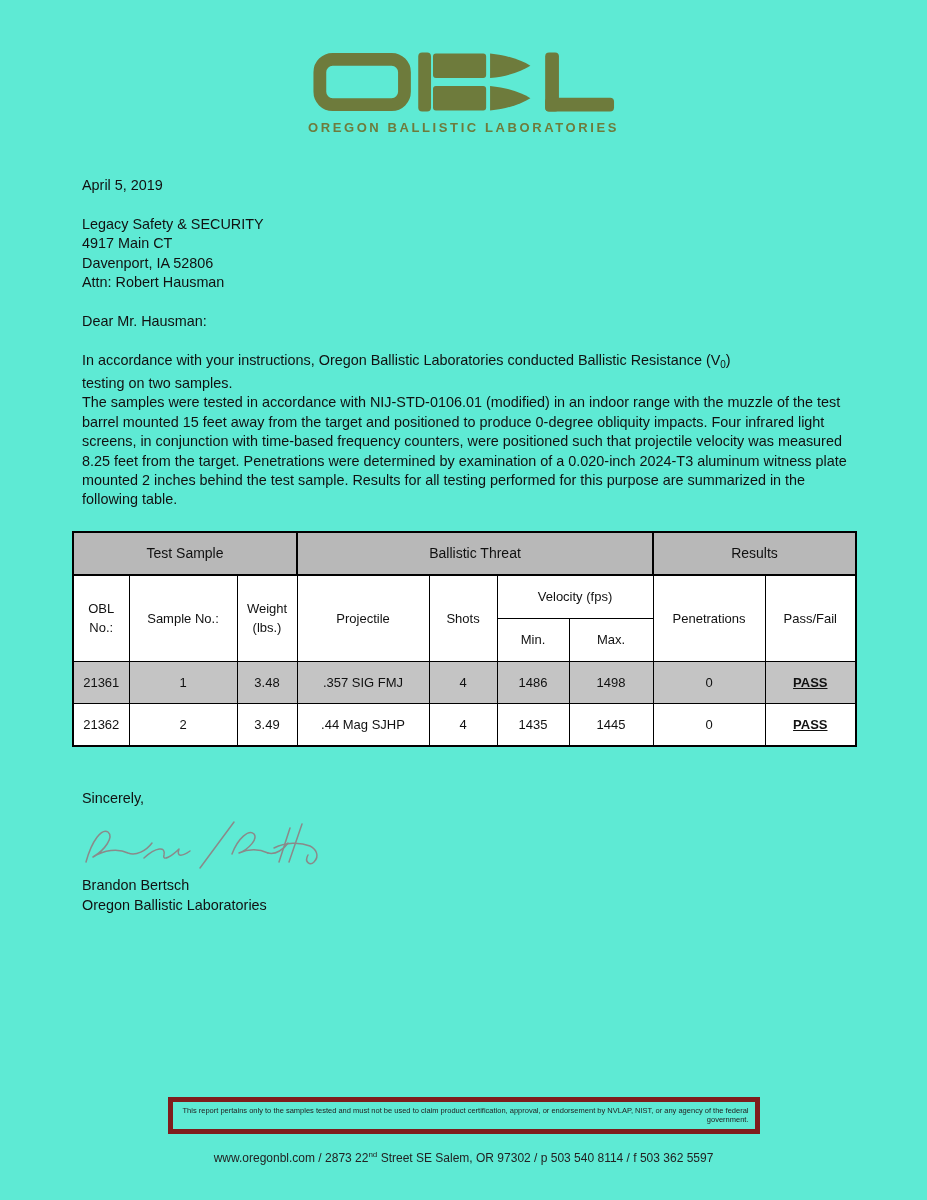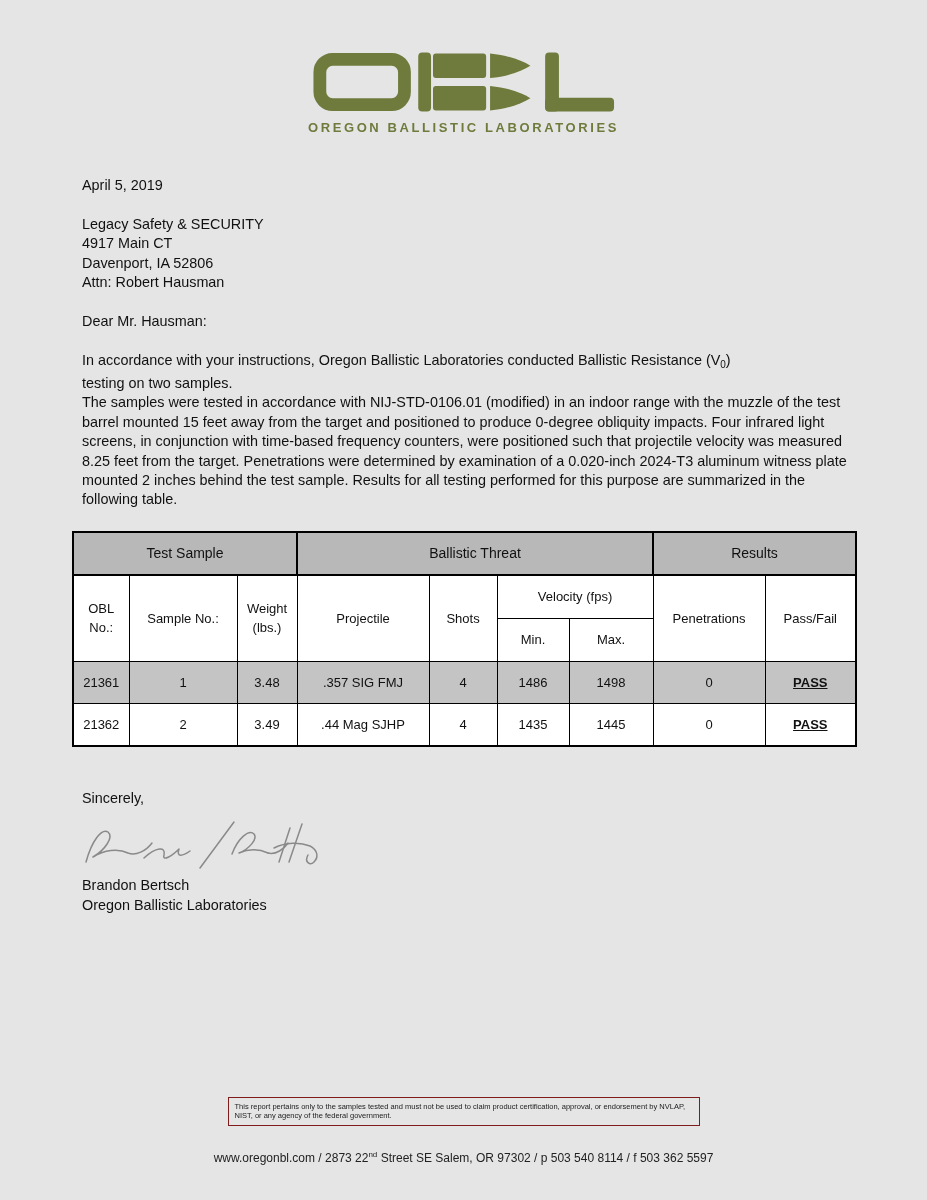--- a/index.html
+++ b/index.html
@@ -1,19 +1,19 @@
 <!DOCTYPE html>
 <html><head>
 <meta charset="utf-8">
 <style>
   * { margin:0; padding:0; box-sizing:border-box; }
   html,body { background:#ffffff; }
   body { font-family:"Liberation Sans","DejaVu Sans",sans-serif; color:#111; }
   .page {
-    position:relative; width:927px; height:1200px; background:#e5e5e5;
+    position:relative; width:927px; height:1200px; background:#5eead4;
     margin:0 auto; overflow:hidden;
   }
 
   
   .logo-block { position:absolute; top:52px; left:0; width:100%; text-align:center; }
   .logo-svg { display:block; margin:0 auto; width:305px; height:60px; }
   .logo-caption {
     margin-top:8px; font-size:13px; font-weight:bold; letter-spacing:2.6px;
     color:#6e7b3c;
   }
@@ -45,22 +45,22 @@
   tr.row-gray td { background:#c4c4c4;margin-top:44px; }
   tr.row-white td { background:#fff; }
   .pass { font-weight:bold; text-decoration:underline; }
 
   
   .sig-svg { display:block; width:245px; height:56px; margin:8px 0 4px 0; }
 
   
   .disclaimer-box {
     position:absolute; top:1097px; left:50%; transform:translateX(-50%);
-    width:472px; border:1px solid #7f1d1d; padding:4px 6px 5px 6px;
-    font-size:7.5px; line-height:9px; text-align:left; color:#222;
+    width:592px; border:5px solid #7f1d1d; padding:4px 6px 5px 6px;
+    font-size:7.5px; line-height:9px; text-align:right; color:#222;
   }
   .footer-line {
     position:absolute; top:1150px; left:0; width:100%;
     text-align:center; font-size:12px; color:#222;
   }
   .footer-line sup { font-size:8px; }
 </style>
 </head>
 <body>
 

